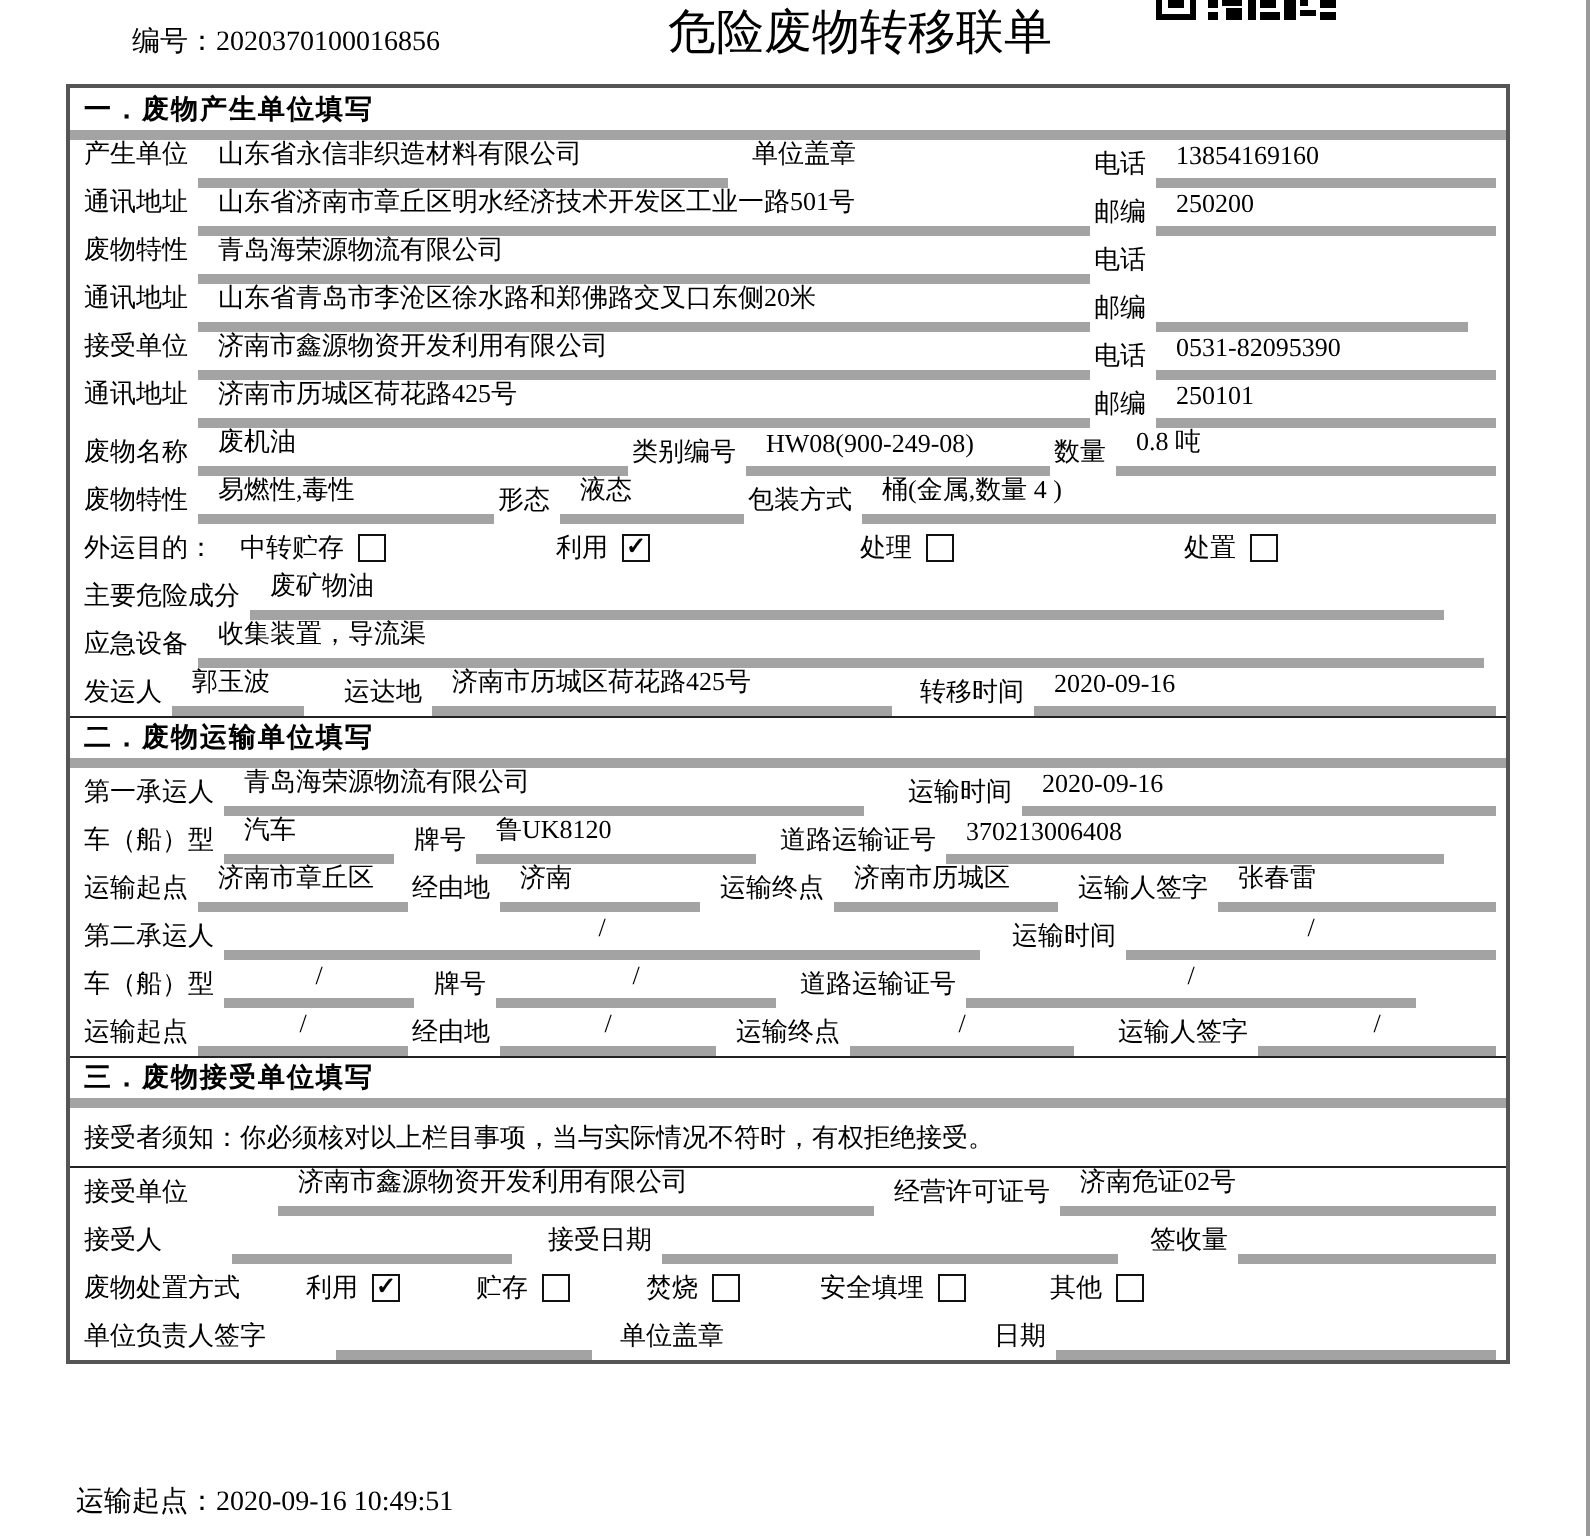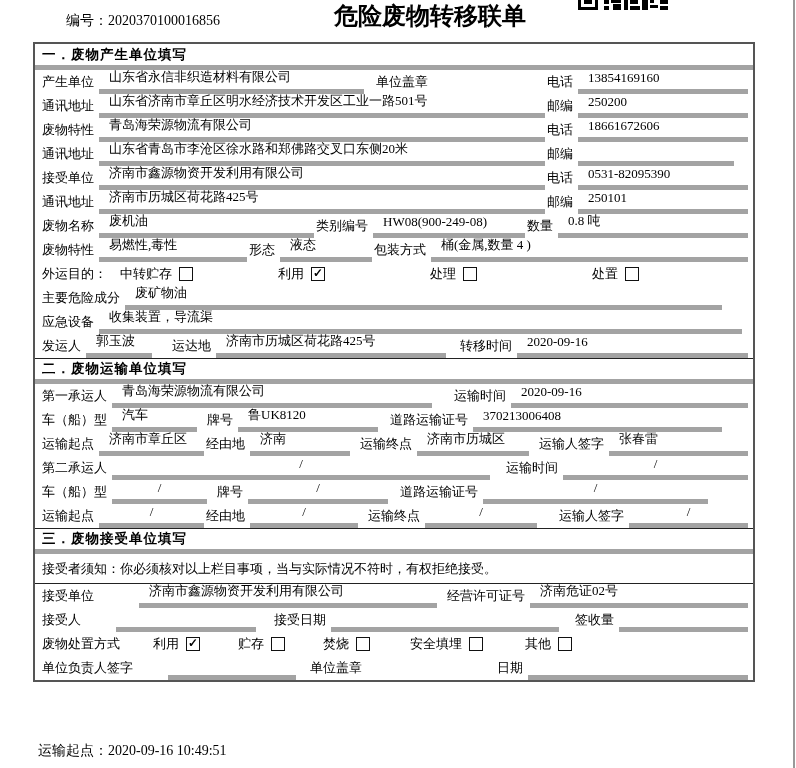--- a/index.html
+++ b/index.html
@@ -1,36 +1,36 @@
 <!DOCTYPE html>
 <html><head>
 <meta charset="utf-8">
 <style>
   html,body{margin:0;padding:0;background:#fff;}
   .page{position:relative;width:796px;height:768px;background:#fff;overflow:hidden;
         font-family:"Liberation Serif","DejaVu Serif",serif;color:#000;font-size:13px;}
   .edge{position:absolute;right:1px;top:0;bottom:0;width:2px;background:#999;}
   .serial{position:absolute;left:38px;top:12px;font-size:14px;white-space:nowrap;margin-left:28px;}
   .title{position:absolute;left:50%;transform:translateX(-50%);margin-left:32px;top:0;
-         font-size:24px;font-weight:bold;white-space:nowrap;}
+         font-size:24px;font-weight:normal;white-space:nowrap;}
   .qr{position:absolute;left:578px;top:0;}
   .tbl{position:absolute;left:33px;top:42px;width:722px;box-sizing:border-box;
        border:2px solid #555;background:#fff;}
   .sec-h{height:26px;box-sizing:border-box;border-bottom:5px solid #a3a3a3;font-weight:bold;
          display:flex;align-items:center;padding:0 7px;font-size:13.5px;letter-spacing:1px;}
   .sec + .sec .sec-h{border-top:1px solid #222;}
   .noterow{height:30px;box-sizing:border-box;border-bottom:1px solid #222;display:flex;
            align-items:center;padding:0 7px;}
   .row{height:24px;box-sizing:border-box;display:flex;align-items:flex-end;padding:0 5px;}
   .lbl{white-space:nowrap;padding:0 5px 3px 2px;flex:0 0 auto;}
   .v{border-bottom:5px solid #a3a3a3;padding:0 2px 3px 10px;white-space:nowrap;overflow:hidden;
      box-sizing:border-box;flex:0 0 auto;}
   .fx{flex:1 1 auto;}
   .ctr{text-align:center;padding-left:2px;}
-  .lg{display:flex;align-items:flex-end;width:505px;flex:0 0 auto;margin-top:28px;}
+  .lg{display:flex;width:505px;flex:0 0 auto;margin-top:28px;}
   .fill{flex:1 1 auto;}
   .cbg{display:flex;align-items:center;padding-bottom:3px;flex:0 0 auto;}
   .cbl{white-space:nowrap;}
   .cb{width:12px;height:12px;border:1px solid #111;display:inline-block;margin-left:7px;
       font-size:12px;line-height:11px;text-align:center;font-weight:bold;box-sizing:content-box;}
   .print{position:absolute;left:38px;top:742px;font-size:14px;white-space:nowrap;}
 </style>
 </head>
 <body>
 
@@ -85,21 +85,20 @@
         <span class="lbl">邮编</span>
         <span class="v fx">250200</span>
       </div>
 
       <div class="row">
         <div class="lg">
           <span class="lbl">废物特性</span>
           <span class="v fx">青岛海荣源物流有限公司</span>
         </div>
         <span class="lbl">电话</span>
-        <span class="v fx">18661672606</span>
       </div>
 
       <div class="row">
         <div class="lg">
           <span class="lbl">通讯地址</span>
           <span class="v fx">山东省青岛市李沧区徐水路和郑佛路交叉口东侧20米</span>
         </div>
         <span class="lbl">邮编</span>
         <span class="v fx" style="margin-right:14px"></span>
       </div>

